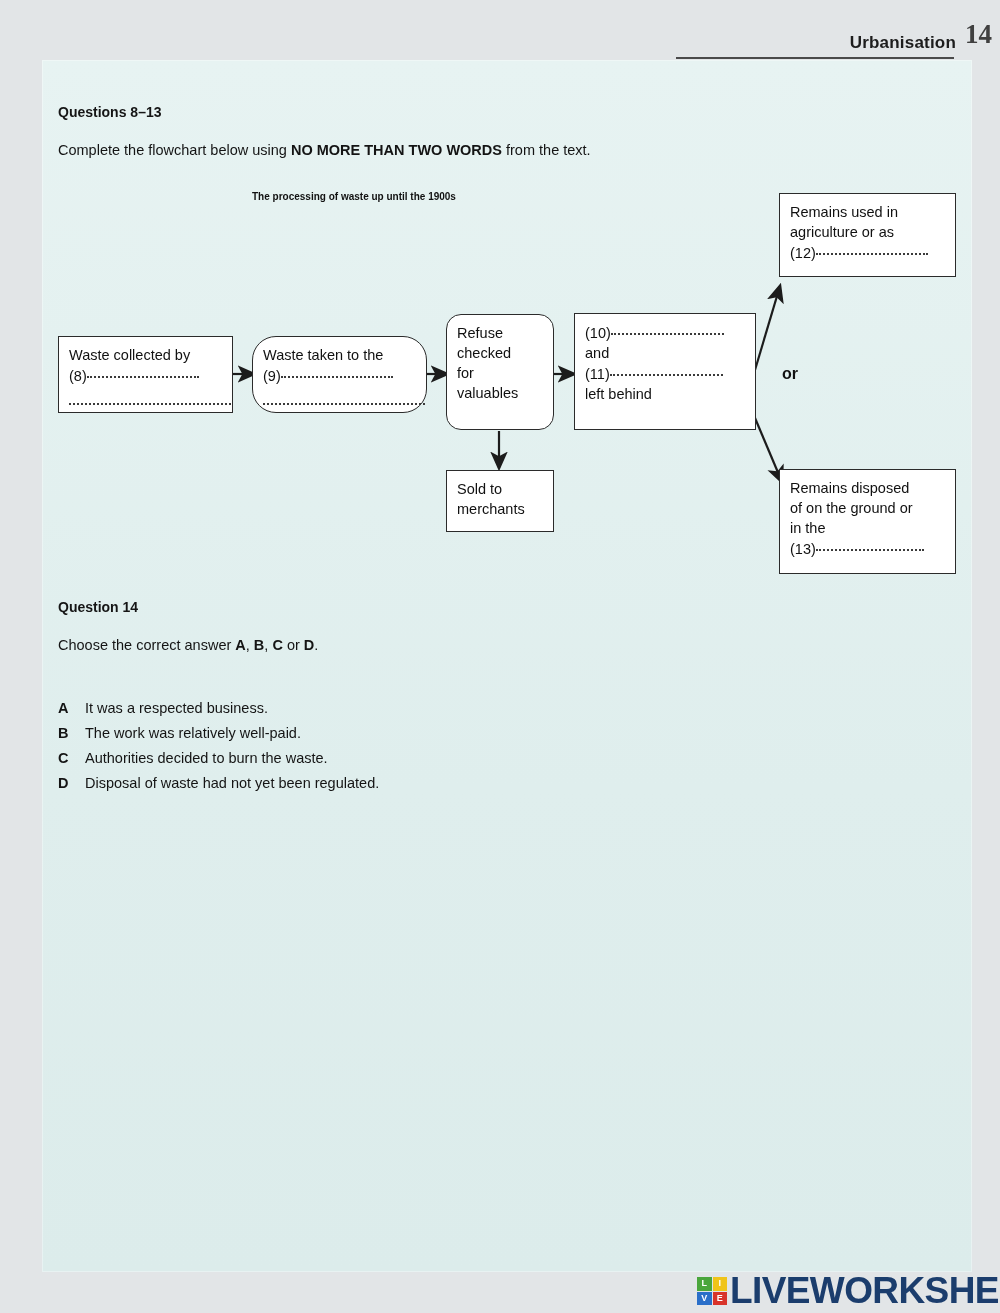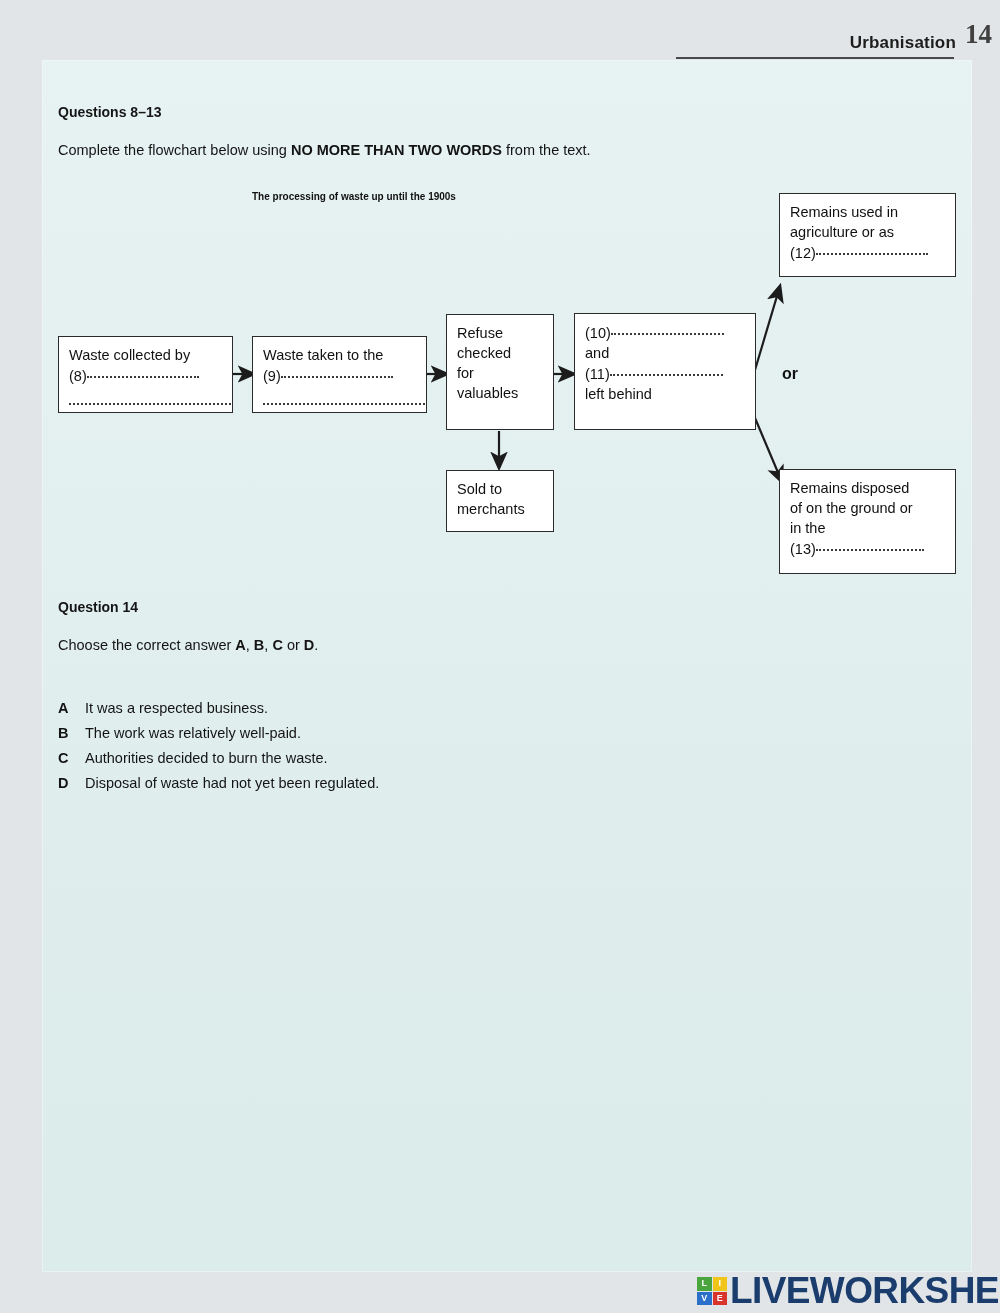--- a/index.html
+++ b/index.html
@@ -221,27 +221,27 @@
 
       <line x1="713" y1="358" x2="740" y2="422" stroke="#1c1c1c" stroke-width="2.2" marker-end="url(#ah)"></line>
     </svg>
 
     <div class="box" style="left:16px; top:276px; width:175px; height:77px;">
       <span class="ln">Waste collected by</span>
       <span class="ln"><span>(8)</span><span class="dots" style="width:112px;"></span></span>
       <span class="dotline" style="width:162px;"></span>
     </div>
 
-    <div class="box" style="left:210px; top:276px; width:175px; height:77px;">
+    <div class="box" style="left:210px; top:276px; width:175px; height:77px;border-radius:24px;">
       <span class="ln">Waste taken to the</span>
       <span class="ln"><span>(9)</span><span class="dots" style="width:112px;"></span></span>
       <span class="dotline" style="width:162px;"></span>
     </div>
 
-    <div class="box" style="left:404px; top:254px; width:108px; height:116px;">
+    <div class="box" style="left:404px; top:254px; width:108px; height:116px;border-radius:15px;">
       <span class="ln">Refuse</span>
       <span class="ln">checked</span>
       <span class="ln">for</span>
       <span class="ln">valuables</span>
     </div>
 
     <div class="box" style="left:404px; top:410px; width:108px; height:62px;">
       <span class="ln">Sold to</span>
       <span class="ln">merchants</span>
     </div>

